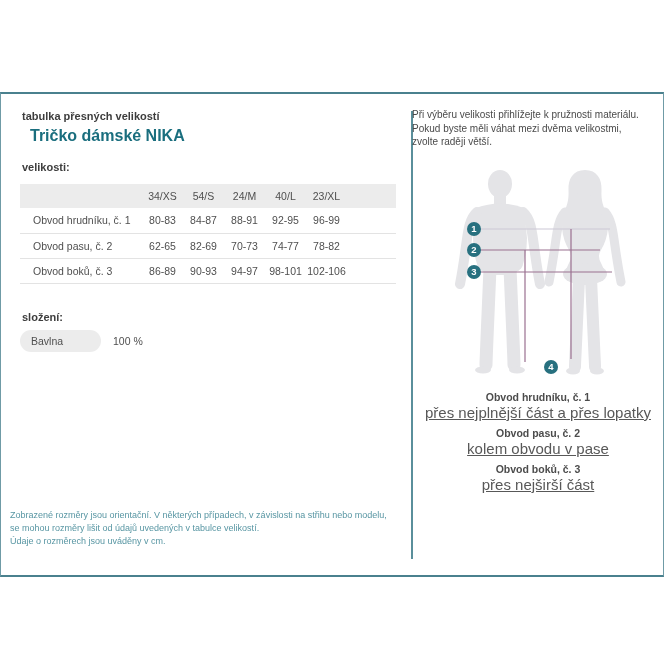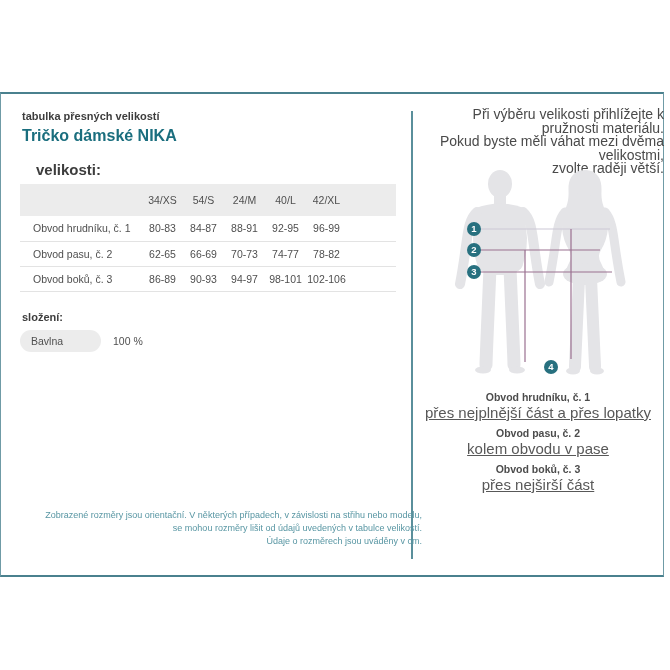--- a/index.html
+++ b/index.html
@@ -8,39 +8,39 @@
   .canvas { position:relative; width:670px; height:670px; background:#fff; overflow:hidden; }
 
   
   .frame { position:absolute; left:0; top:92px; width:664px; height:485px;
            border-top:2px solid #4a818e; border-bottom:2px solid #4a818e;
            border-left:1px solid #6f9ba6; border-right:1px solid #6f9ba6; }
   .divider { position:absolute; left:411px; top:111px; width:2px; height:448px; background:#5a8f9b; }
 
   
   .eyebrow { position:absolute; left:22px; top:110px; font-size:11px; font-weight:bold; color:#3d3d3d; }
-  .page-title { position:absolute; left:22px; top:127px; font-size:16px; font-weight:bold; color:#1a6e7e; }
-  .sizes-label { position:absolute; left:22px; top:161px; font-size:15px; font-weight:bold; color:#3d3d3d;margin-left:14px; }
+  .page-title { position:absolute; left:30px; top:127px; font-size:16px; font-weight:bold; color:#1a6e7e; }
+  .sizes-label { position:absolute; left:22px; top:161px; font-size:11px; font-weight:bold; color:#3d3d3d; }
 
   table.size-table { position:absolute; left:20px; top:184px; width:376px;
                      border-collapse:collapse; table-layout:fixed; font-size:10.5px; color:#4f4f4f; }
-  table.size-table th { background:#ececec; font-weight:normal; height:32px; text-align:center; }
+  table.size-table th { background:#ececec; font-weight:normal; height:24px; text-align:center; }
   table.size-table td { height:25px; text-align:center; border-bottom:1px solid #e3e3e3; }
   table.size-table .lbl { text-align:left; padding-left:13px; }
 
   .comp-label { position:absolute; left:22px; top:311px; font-size:11px; font-weight:bold; color:#3d3d3d; }
   .material-box { position:absolute; left:20px; top:330px; width:81px; height:22px; background:#ececec;
                   font-size:10.5px; line-height:22px; padding-left:11px; color:#4f4f4f;border-radius:11px; }
   .material-pct { position:absolute; left:113px; top:330px; height:22px; line-height:22px; font-size:10.5px; color:#4f4f4f; }
 
-  .disclaimer { position:absolute; left:36px; top:509px; font-size:9px; line-height:12.8px; color:#5896a3; width:386px;text-align:right; }
+  .disclaimer { position:absolute; left:10px; top:509px; font-size:9px; line-height:12.8px; color:#5896a3; width:386px; }
 
   
-  .intro { position:absolute; left:412px; top:108px; width:252px; text-align:right;
-           font-size:14px; line-height:13.5px; color:#4a4a4a; }
+  .intro { position:absolute; left:412px; top:108px; width:252px; text-align:left;
+           font-size:10px; line-height:13.5px; color:#4a4a4a; }
   .figure-svg { position:absolute; left:438px; top:164px; }
   .measurements { position:absolute; left:412px; top:389px; width:252px; text-align:center; }
   .measure-title { font-size:10.5px; font-weight:bold; color:#4c4c4c; line-height:16px; }
   .measure-desc { font-size:15px; color:#585858; line-height:16px; margin-bottom:4px;text-decoration:underline; }
 
   .sil { fill:#e4e4e7; }
   .sil-stroke { stroke:#e4e4e7; fill:none; stroke-linecap:round; }
   .mline { stroke:#9a7090; stroke-width:1.2; }
   .mline-light { stroke:#ccc8d6; stroke-width:1.2; }
   .marker-circle { fill:#27707f; }
@@ -68,38 +68,38 @@
         <col style="width:41px">
         <col style="width:49px">
     </colgroup>
     <thead>
       <tr>
         <th class="lbl"></th>
         <th>34/XS</th>
         <th>54/S</th>
         <th>24/M</th>
         <th>40/L</th>
-        <th>42/XL</th>
+        <th>23/XL</th>
         <th></th>
       </tr>
     </thead>
     <tbody>
       <tr>
         <td class="lbl">Obvod hrudníku, č. 1</td>
         <td>80-83</td>
         <td>84-87</td>
         <td>88-91</td>
         <td>92-95</td>
         <td>96-99</td>
         <td></td>
       </tr>
       <tr>
         <td class="lbl">Obvod pasu, č. 2</td>
         <td>62-65</td>
-        <td>66-69</td>
+        <td>82-69</td>
         <td>70-73</td>
         <td>74-77</td>
         <td>78-82</td>
         <td></td>
       </tr>
       <tr>
         <td class="lbl">Obvod boků, č. 3</td>
         <td>86-89</td>
         <td>90-93</td>
         <td>94-97</td>

